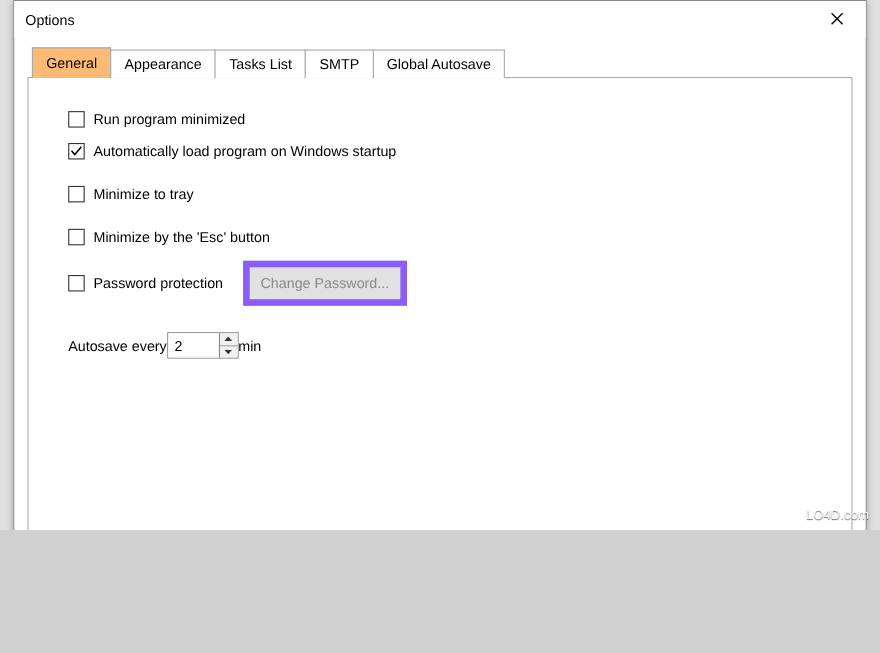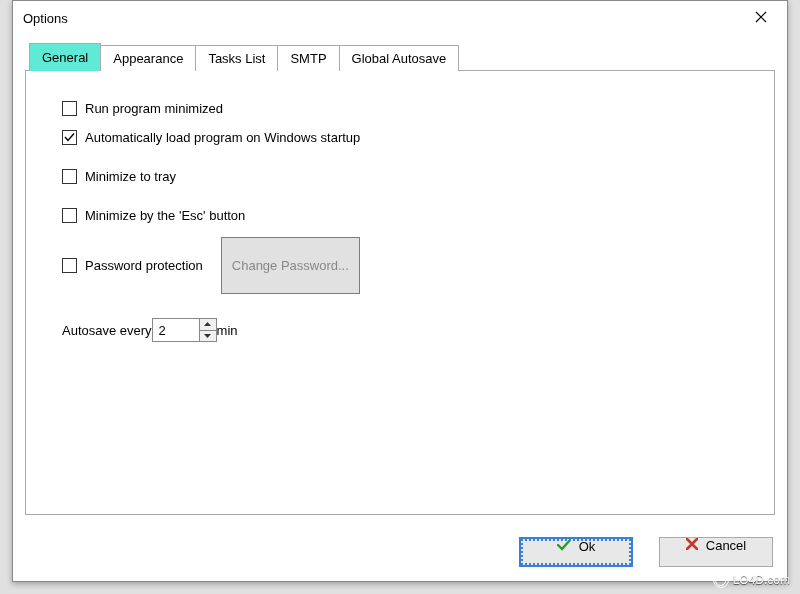--- a/index.html
+++ b/index.html
@@ -1,35 +1,35 @@
 <!DOCTYPE html>
 <html><head>
   <meta charset="utf-8">
   <style>
     * { box-sizing: border-box; margin: 0; padding: 0; }
     body { font-family: "Segoe UI", Tahoma, Arial, sans-serif; font-size: 13px; background: #d0d0d0; }
-    .wrap { width: 800px; height: 594px; position: relative; overflow: hidden; background: #e0e0e0; }
+    .wrap { width: 800px; height: 482px; position: relative; overflow: hidden; background: #e0e0e0; }
     .dialog { position: absolute; left: 12px; top: 0; width: 776px; height: 582px; background: #fff; border: 1px solid #888; box-shadow: 0 2px 6px rgba(0,0,0,0.3); display: flex; flex-direction: column; }
     .titlebar { height: 34px; background: #fff; display: flex; align-items: center; justify-content: space-between; padding: 0 4px 0 10px; }
     .titlebar .title { font-size: 13px; }
     .titlebar .close { width: 44px; height: 30px; display: flex; align-items: center; justify-content: center; cursor: pointer; }
     .client { flex: 1; padding: 8px 12px 12px 12px; position: relative; }
     .tabstrip { display: flex; align-items: flex-end; position: relative; margin-left: 4px; z-index: 2; }
     .tab { border: 1px solid #aaa; border-bottom: none; padding: 5px 12px 5px 12px; background: #fff; font-size: 13px; position: relative; margin-right: 0; cursor: pointer; }
     .tab + .tab { margin-left: -1px; }
-    .tab.active { background: #5eead4; z-index: 3; padding-top: 6px; padding-bottom: 6px; }
+    .tab.active { background: #fdba74; z-index: 3; padding-top: 6px; padding-bottom: 6px; }
     .tab.active::after { content: ""; position: absolute; left: 0; right: 0; bottom: -1px; height: 1px; background: #fff; }
     .tabpanel { border: 1px solid #aaa; height: 445px; margin-top: -1px; background: #fff; position: relative; padding: 30px 36px; }
     .row { display: flex; align-items: center; margin-bottom: 24px; }
     .gap-sm { margin-bottom: 14px; }
     .chk { width: 15px; height: 15px; border: 1px solid #333; margin-right: 8px; display: inline-flex; align-items: center; justify-content: center; background: #fff; cursor: pointer; flex-shrink: 0; }
     .chk svg { display: none; }
     .chk.checked svg { display: block; }
     .lbl { font-size: 13px; }
-    .btn-gray { border: 1px solid #8b5cf6; background: #e1e1e1; padding: 20px 10px; font-size: 13px; color: #888; margin-left: 18px; cursor: default; }
+    .btn-gray { border: 6px solid #8b5cf6; background: #e1e1e1; padding: 7px 10px; font-size: 13px; color: #888; margin-left: 18px; cursor: default; }
     .autosave { display: flex; align-items: center; }
     .spinwrap { display: flex; align-items: stretch; border: 1px solid #888; height: 24px; }
     .spinwrap input { width: 46px; border: none; padding: 0 6px; font-size: 13px; font-family: inherit; }
     .spinbtns { display: flex; flex-direction: column; border-left: 1px solid #888; }
     .sbtn { width: 16px; flex: 1; display: flex; align-items: center; justify-content: center; border: 1px solid #888; border-width: 0 0 1px 0; cursor: pointer; background:#f0f0f0; }
     .sbtn:last-child { border-bottom: none; }
     .footer { position: absolute; right: 14px; bottom: 14px; display: flex; gap: 26px; }
     .actbtn { width: 114px; height: 30px; border: 1px solid #aaa; background: #e8e8e8; display: flex; align-items: flex-start; justify-content: center; gap: 8px; font-size: 13px; cursor: pointer; }
     .actbtn.default { outline: 2px dotted #3a7fd6; outline-offset: -4px; border: 2px solid #3a7fd6; }
     .watermark { position: absolute; right: 10px; bottom: 6px; font-size: 12px; color: rgba(255,255,255,0.9); font-family: Arial, sans-serif; display: flex; align-items: center; gap: 4px; pointer-events: none; text-shadow: 0 1px 1px rgba(0,0,0,0.6); }

